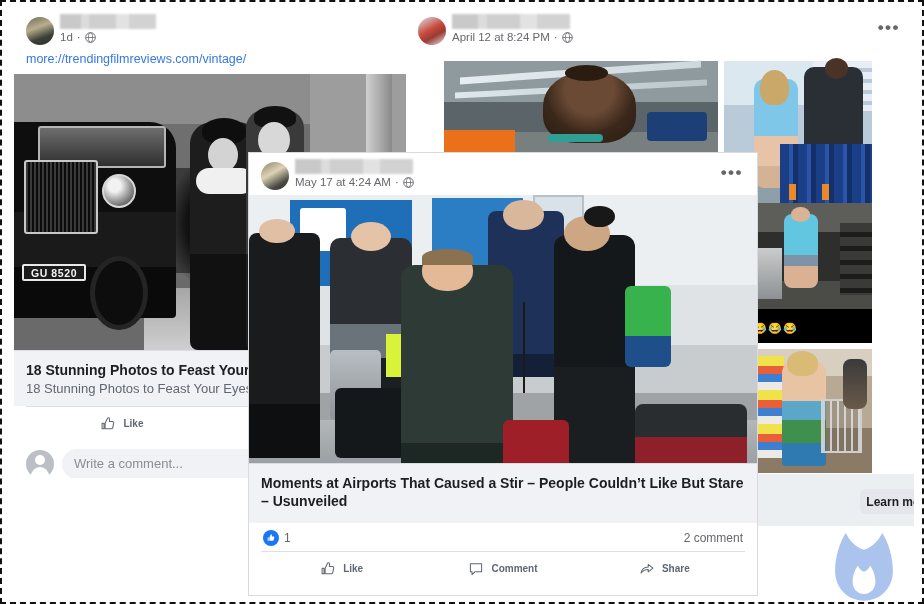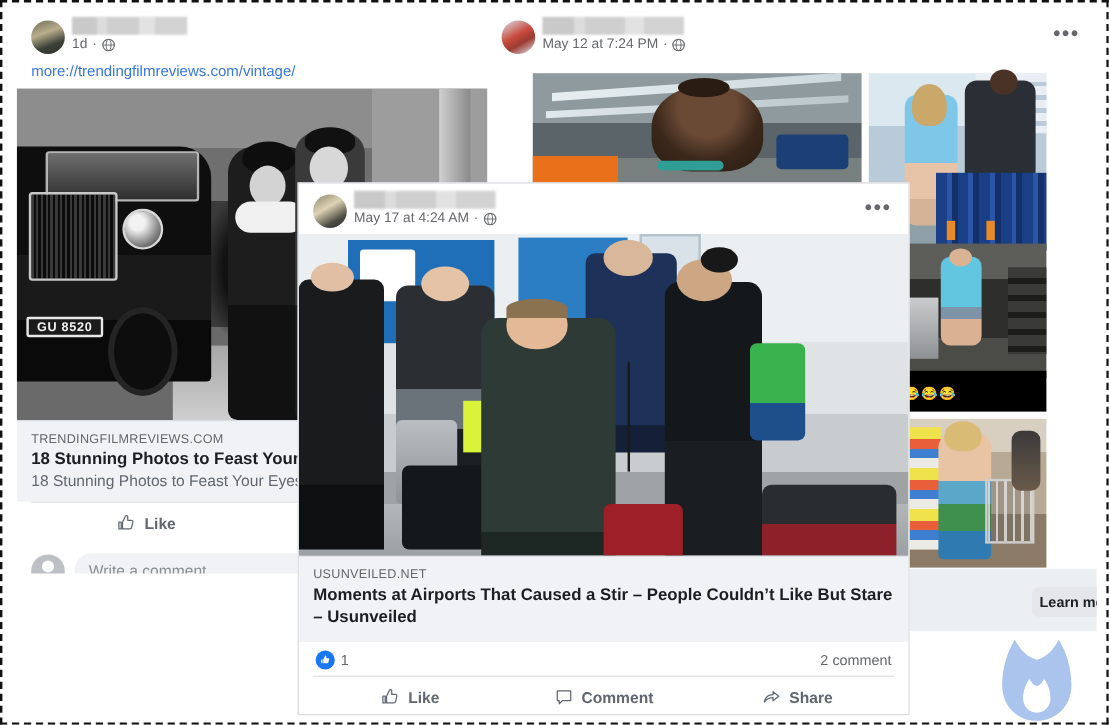--- a/index.html
+++ b/index.html
@@ -78,22 +78,22 @@
   .reactions { display: flex; align-items: center; gap: 5px; }
   .like-pill {
     width: 16px; height: 16px; border-radius: 50%;
     background: #1877f2; color: #fff; font-size: 9px;
     display: flex; align-items: center; justify-content: center;
   }
   .actionbar {
     display: flex; border-top: 1px solid #dcdfe3; margin: 0 12px;
   }
   .action {
-    flex: 1; display: flex; align-items: flex-end; justify-content: center;
-    gap: 7px; padding: 9px 0; font-size: 13px; font-weight: 600; color: #606770;
+    flex: 1; display: flex; align-items: center; justify-content: center;
+    gap: 7px; padding: 9px 0; font-size: 10px; font-weight: 600; color: #606770;
   }
   .action svg { display: block; }
 
   
   .composer { display: flex; align-items: center; gap: 8px; padding: 8px 12px 10px 12px; }
   .composer-av {
     position: relative; width: 28px; height: 28px; border-radius: 50%;
     background: #bcc0c4; flex: none;
   }
   .composer-av::before {
@@ -369,21 +369,20 @@
         <div class="face"></div>
         <div class="fur"></div>
       </div>
       <div class="v-lady2">
         <div class="hat2"></div>
         <div class="face2"></div>
       </div>
     </div>
 
     <div class="lp">
-      <div class="lp-domain">TRENDINGFILMREVIEWS.COM</div>
       <div class="lp-title" style="white-space:nowrap;overflow:hidden;">18 Stunning Photos to Feast Your Eyes</div>
       <div class="lp-desc">18 Stunning Photos to Feast Your Eyes Upo</div>
     </div>
 
     <div class="actionbar">
       <div class="action">
         <span>
           <svg viewBox="0 0 20 20" width="16" height="16">
               <path d="M5 9v7H2.6V9H5zm1.4 0 3-6.2c.6-1.2 2.4-.8 2.4.6V7h3.8c1 0 1.7.9 1.5 1.8l-1.2 5.6c-.2.9-1 1.6-2 1.6H6.4V9z" fill="none" stroke="#606770" stroke-width="1.3" stroke-linejoin="round"></path>
             </svg>
@@ -407,21 +406,21 @@
       <div class="composer-input">Write a comment...</div>
     </div>
   </div>
 
   <div class="card" style="left:404px; top:6px; width:508px; height:526px; border:none;">
 
     <div class="post-head">
       <div class="avatar av2"></div>
       <div class="name-blur wide"></div>
       <div class="meta">
-        <span>May 12 at 7:24 PM</span>
+        <span>April 12 at 8:24 PM</span>
         <span>·</span>
         <span class="globe">
           <svg viewBox="0 0 16 16" width="11" height="11">
               <circle cx="8" cy="8" r="7" fill="none" stroke="#65676b" stroke-width="1.4"></circle>
               <ellipse cx="8" cy="8" rx="3" ry="7" fill="none" stroke="#65676b" stroke-width="1.1"></ellipse>
               <line x1="1.3" y1="8" x2="14.7" y2="8" stroke="#65676b" stroke-width="1.1"></line>
             </svg>
         </span>
       </div>
       <div class="dots">•••</div>
@@ -519,21 +518,20 @@
       <div class="ap-handle"></div>
       <div class="ap-womanR"></div>
       <div class="ap-womanR-head"></div>
       <div class="ap-bun"></div>
       <div class="ap-pack"></div>
       <div class="ap-lug3"></div>
       <div class="ap-lug4"></div>
     </div>
 
     <div class="lp" style="padding-bottom:12px;">
-      <div class="lp-domain">USUNVEILED.NET</div>
       <div class="lp-title">Moments at Airports That Caused a Stir – People Couldn’t Like But Stare – Usunveiled</div>
     </div>
 
     <div class="engage">
       <div class="reactions">
         <span class="like-pill">
           <svg viewBox="0 0 20 20" width="10" height="10">
               <path d="M5.5 9v6.5H3.4V9h2.1zm1.3 0 2.8-5.8c.5-1.1 2.2-.7 2.2.6v3.4h3.5c.9 0 1.5.8 1.3 1.6l-1.1 5.1c-.2.8-.9 1.4-1.8 1.4H6.8V9z" fill="#ffffff"></path>
             </svg>
         </span>

